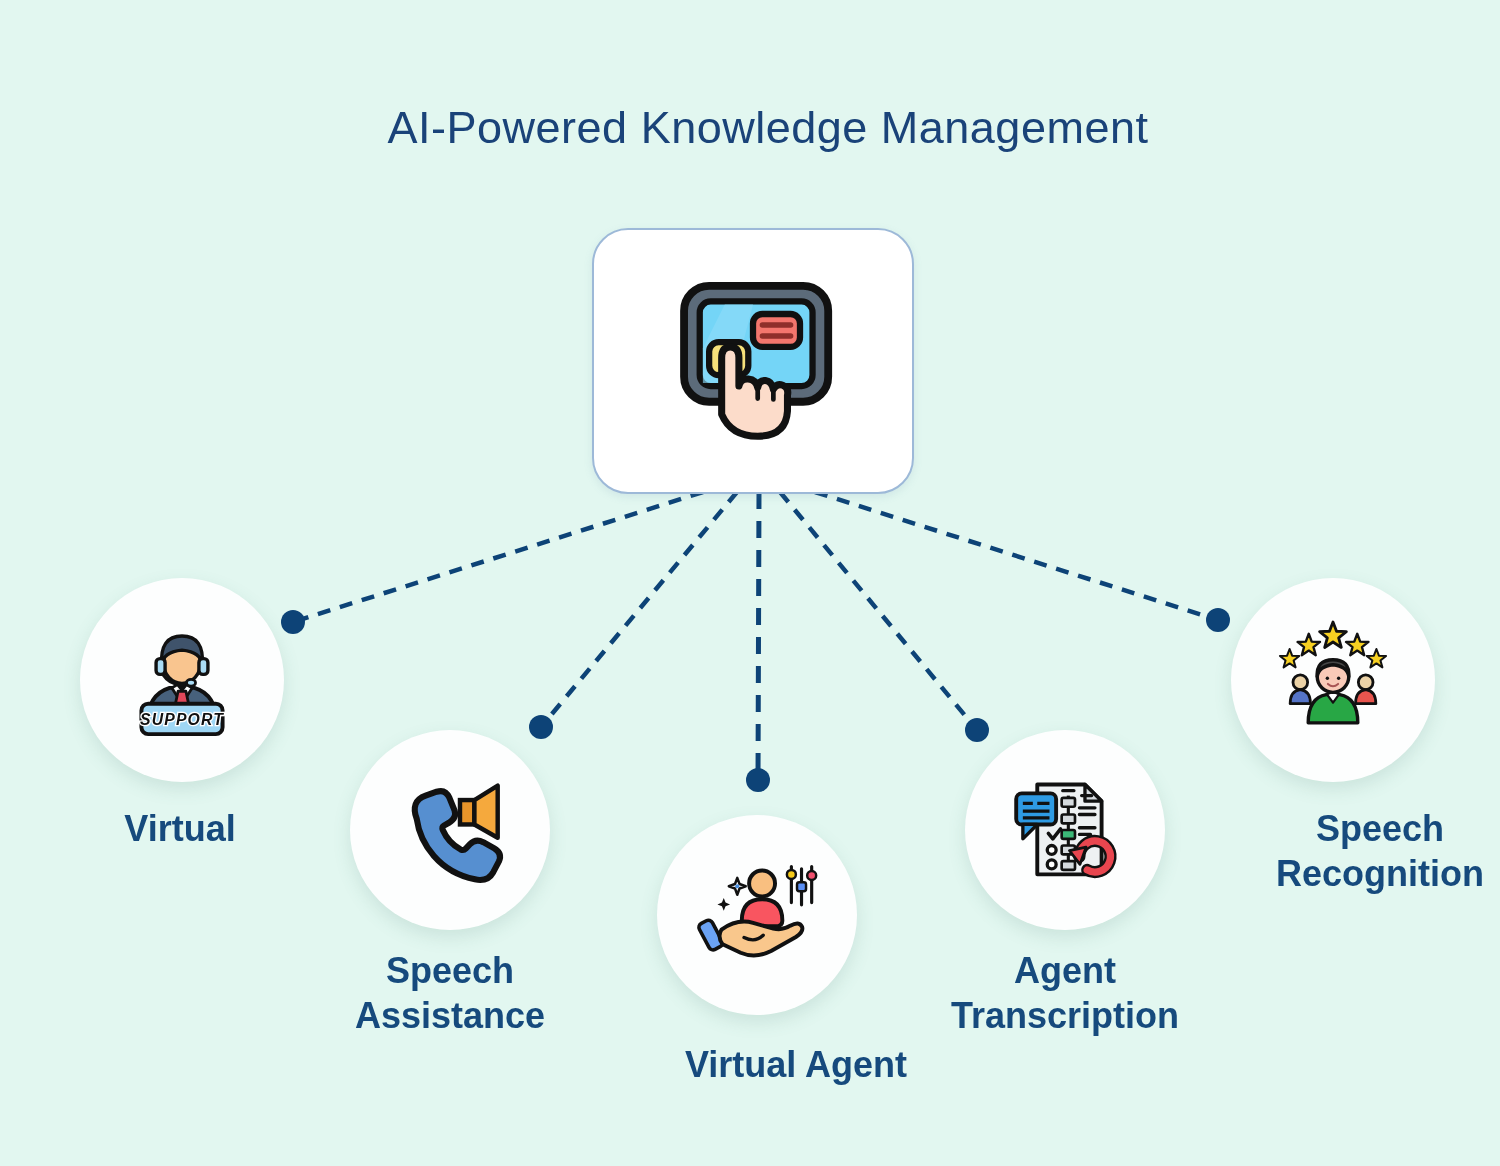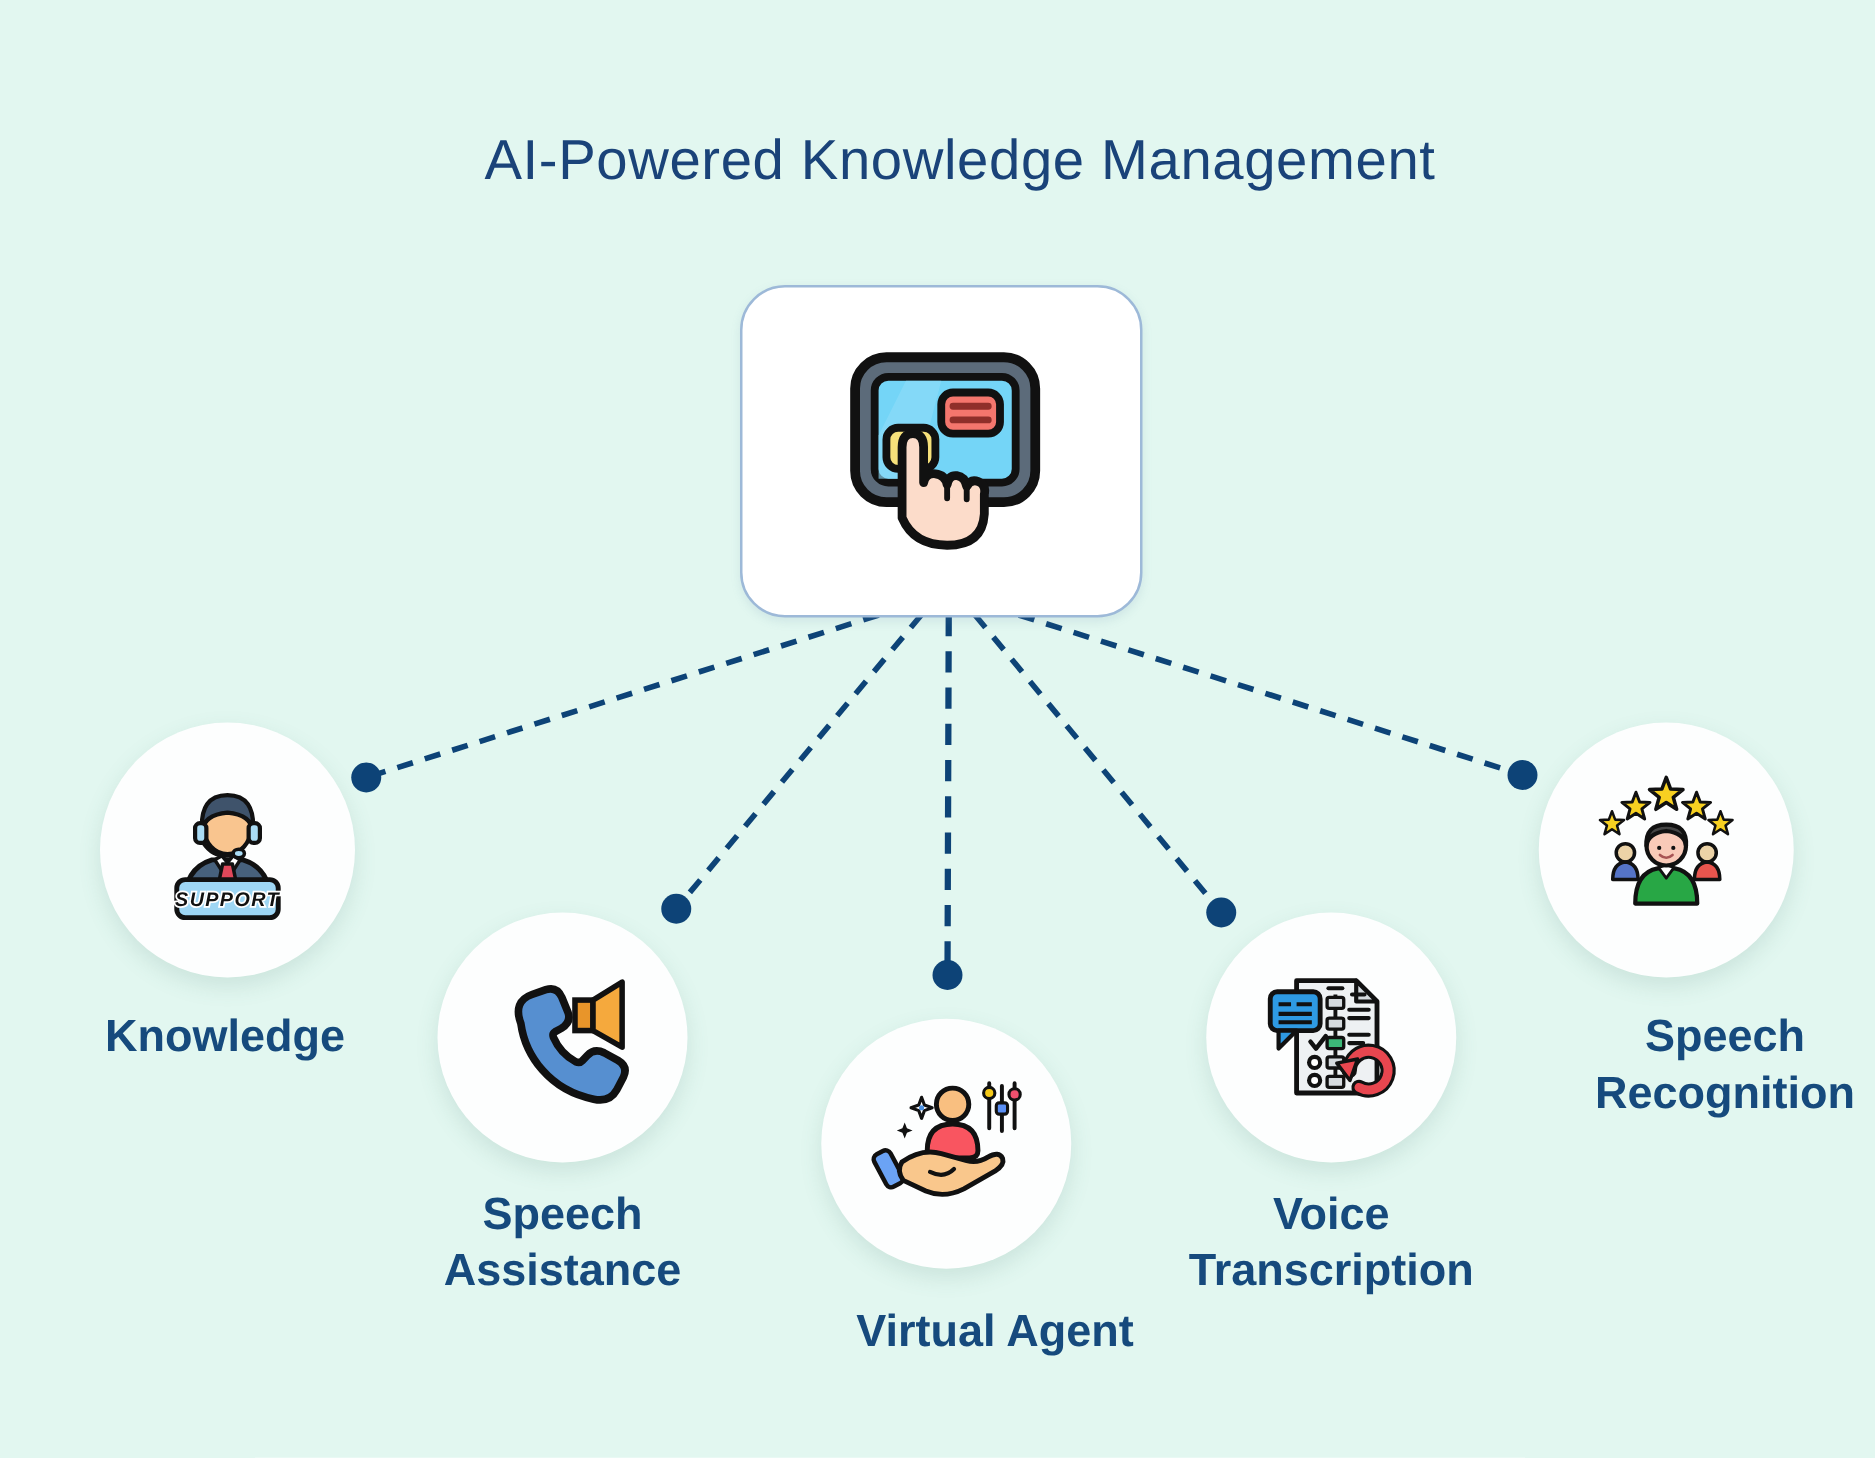--- a/index.html
+++ b/index.html
@@ -85,21 +85,21 @@
       <ellipse cx="55" cy="40" rx="16.5" ry="18" fill="#f9c58f" stroke="#111" stroke-width="3"></ellipse>
       <path d="M37 42 Q35 16 55 16 Q75 16 73 42 Q72 30 55 28.5 Q38 30 37 42 Z" fill="#3f536b" stroke="#111" stroke-width="3" stroke-linejoin="round"></path>
       <rect x="32" y="36" width="8" height="14" rx="3.5" fill="#aadcf5" stroke="#111" stroke-width="3"></rect>
       <rect x="70" y="36" width="8" height="14" rx="3.5" fill="#aadcf5" stroke="#111" stroke-width="3"></rect>
       <path d="M38 50 Q46 62 61 58" fill="none" stroke="#111" stroke-width="3"></path>
       <ellipse cx="63" cy="57.5" rx="4" ry="3" fill="#aadcf5" stroke="#111" stroke-width="2.5"></ellipse>
       <rect x="19" y="76" width="72" height="27" rx="6" fill="#9ed6f4" stroke="#111" stroke-width="3.5"></rect>
       <text x="55" y="95" text-anchor="middle" font-size="14" font-weight="bold" fill="#111" letter-spacing="1" style="paint-order:stroke;stroke:#fff;stroke-width:2.4px">SUPPORT</text>
     </svg>
   </div>
-  <p class="node-label l-chatbots">Knowledge</p>
+  <p class="node-label l-chatbots">Virtual</p>
 
   <div class="node-circle c-voice">
     <svg width="122" height="122" viewBox="0 0 110 110">
       <rect x="64" y="28" width="13" height="22" fill="#e8952a" stroke="#111" stroke-width="4"></rect>
       <path d="M77 28 L98 15 L98 62 L77 50 Z" fill="#f5a93d" stroke="#111" stroke-width="4" stroke-linejoin="round"></path>
       <path d="M25 45 Q19 29 33 24 L43 20.5 Q51 18 54.5 26 L59 37 Q61.5 44 54 48.5 L49.5 51 Q47.5 52.2 48.5 55 Q53.5 66.5 64.5 72.5 Q67.3 73.8 69.2 71.8 L72.8 68 Q78 62.5 85 66 L95 71.5 Q102.5 76 99 83.5 L94 93 Q89 102 77.5 99.5 Q55 95 40.5 78.5 Q27.5 63.5 25 45 Z" fill="#568fd0" stroke="#111" stroke-width="5.5" stroke-linejoin="round"></path>
     </svg>
   </div>
   <p class="node-label l-voice">Speech Assistance</p>
 
@@ -137,21 +137,21 @@
       <circle cx="43" cy="86" r="4" fill="#fff" stroke="#111" stroke-width="3"></circle>
       <path d="M70 24 h9 M68 35 h14 M68 41 h14 M68 53 h14 M68 59 h10" stroke="#111" stroke-width="3" stroke-linecap="round"></path>
       <path d="M68 79 A14 14 0 1 1 75 91" fill="none" stroke="#111" stroke-width="11" stroke-linecap="round"></path>
       <path d="M68 79 A14 14 0 1 1 75 91" fill="none" stroke="#e8464f" stroke-width="6.5" stroke-linecap="round"></path>
       <path d="M59 73.5 L74 70.5 L68.5 86 Z" fill="#e8464f" stroke="#111" stroke-width="2.5" stroke-linejoin="round"></path>
       <rect x="11" y="22" width="36" height="28" rx="5" fill="#2e9ae3" stroke="#111" stroke-width="3.5"></rect>
       <path d="M17 50 L17 63 L30 50 Z" fill="#2e9ae3" stroke="#111" stroke-width="3" stroke-linejoin="round"></path>
       <path d="M17 31 h9 M30 31 h11 M17 38 h24 M17 44 h24" stroke="#111" stroke-width="3"></path>
     </svg>
   </div>
-  <p class="node-label l-live">Voice Transcription</p>
+  <p class="node-label l-live">Agent Transcription</p>
 
   <div class="node-circle c-speech">
     <svg width="124" height="124" viewBox="0 0 110 110">
       <defs>
         <path id="st" d="M0,-10 L2.5,-3.4 L9.5,-3.1 L4,1.3 L5.9,8.1 L0,4.2 L-5.9,8.1 L-4,1.3 L-9.5,-3.1 L-2.5,-3.4 Z" fill="#f7d021" stroke="#111" stroke-width="2" stroke-linejoin="round"></path>
       </defs>
       <use href="#st" transform="translate(55 16) scale(1.25)"></use>
       <use href="#st" transform="translate(33.5 24.5) scale(1.05)"></use>
       <use href="#st" transform="translate(76.5 24.5) scale(1.05)"></use>
       <use href="#st" transform="translate(16.5 36.5) scale(0.9)"></use>

